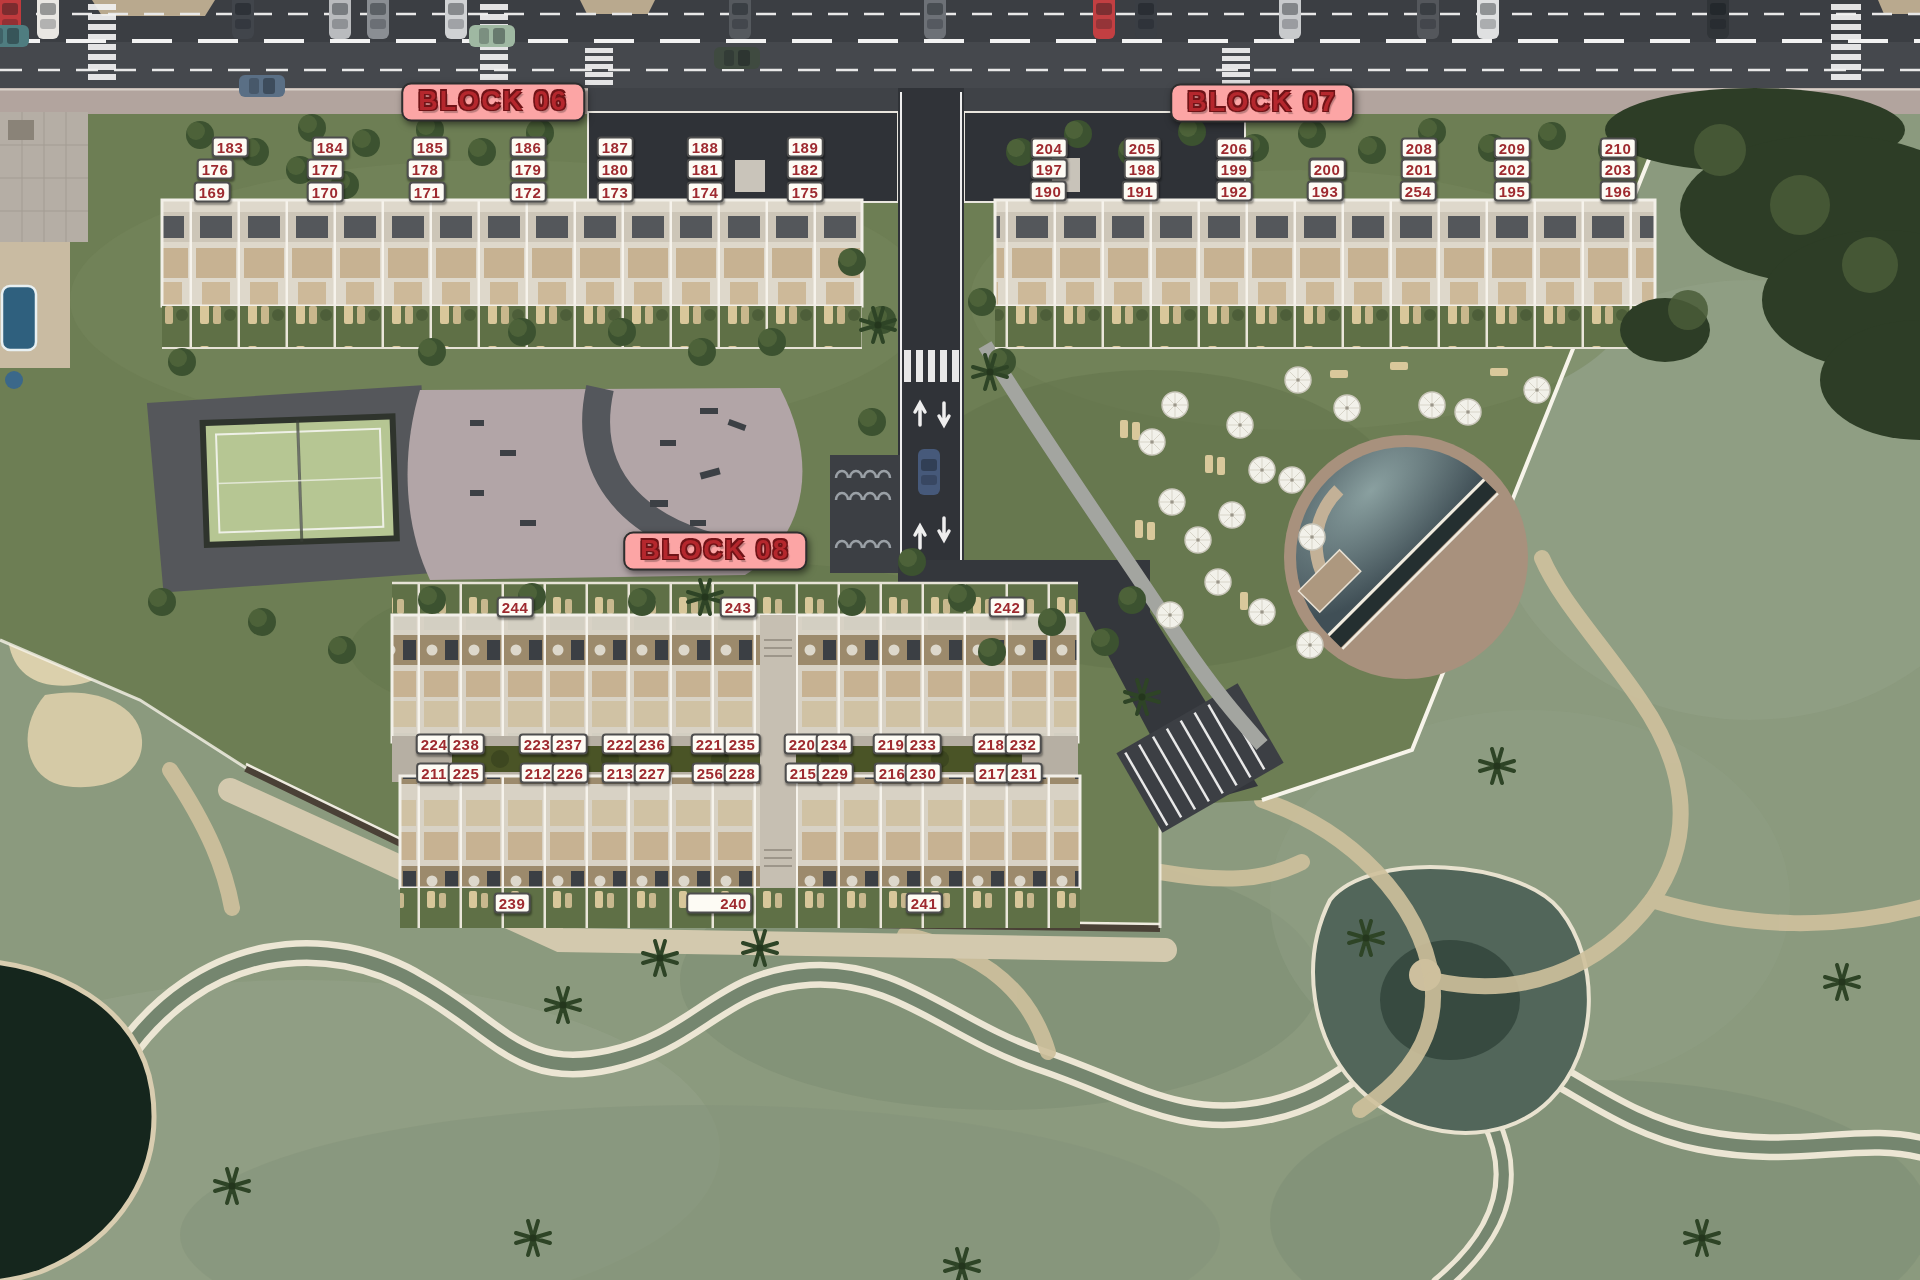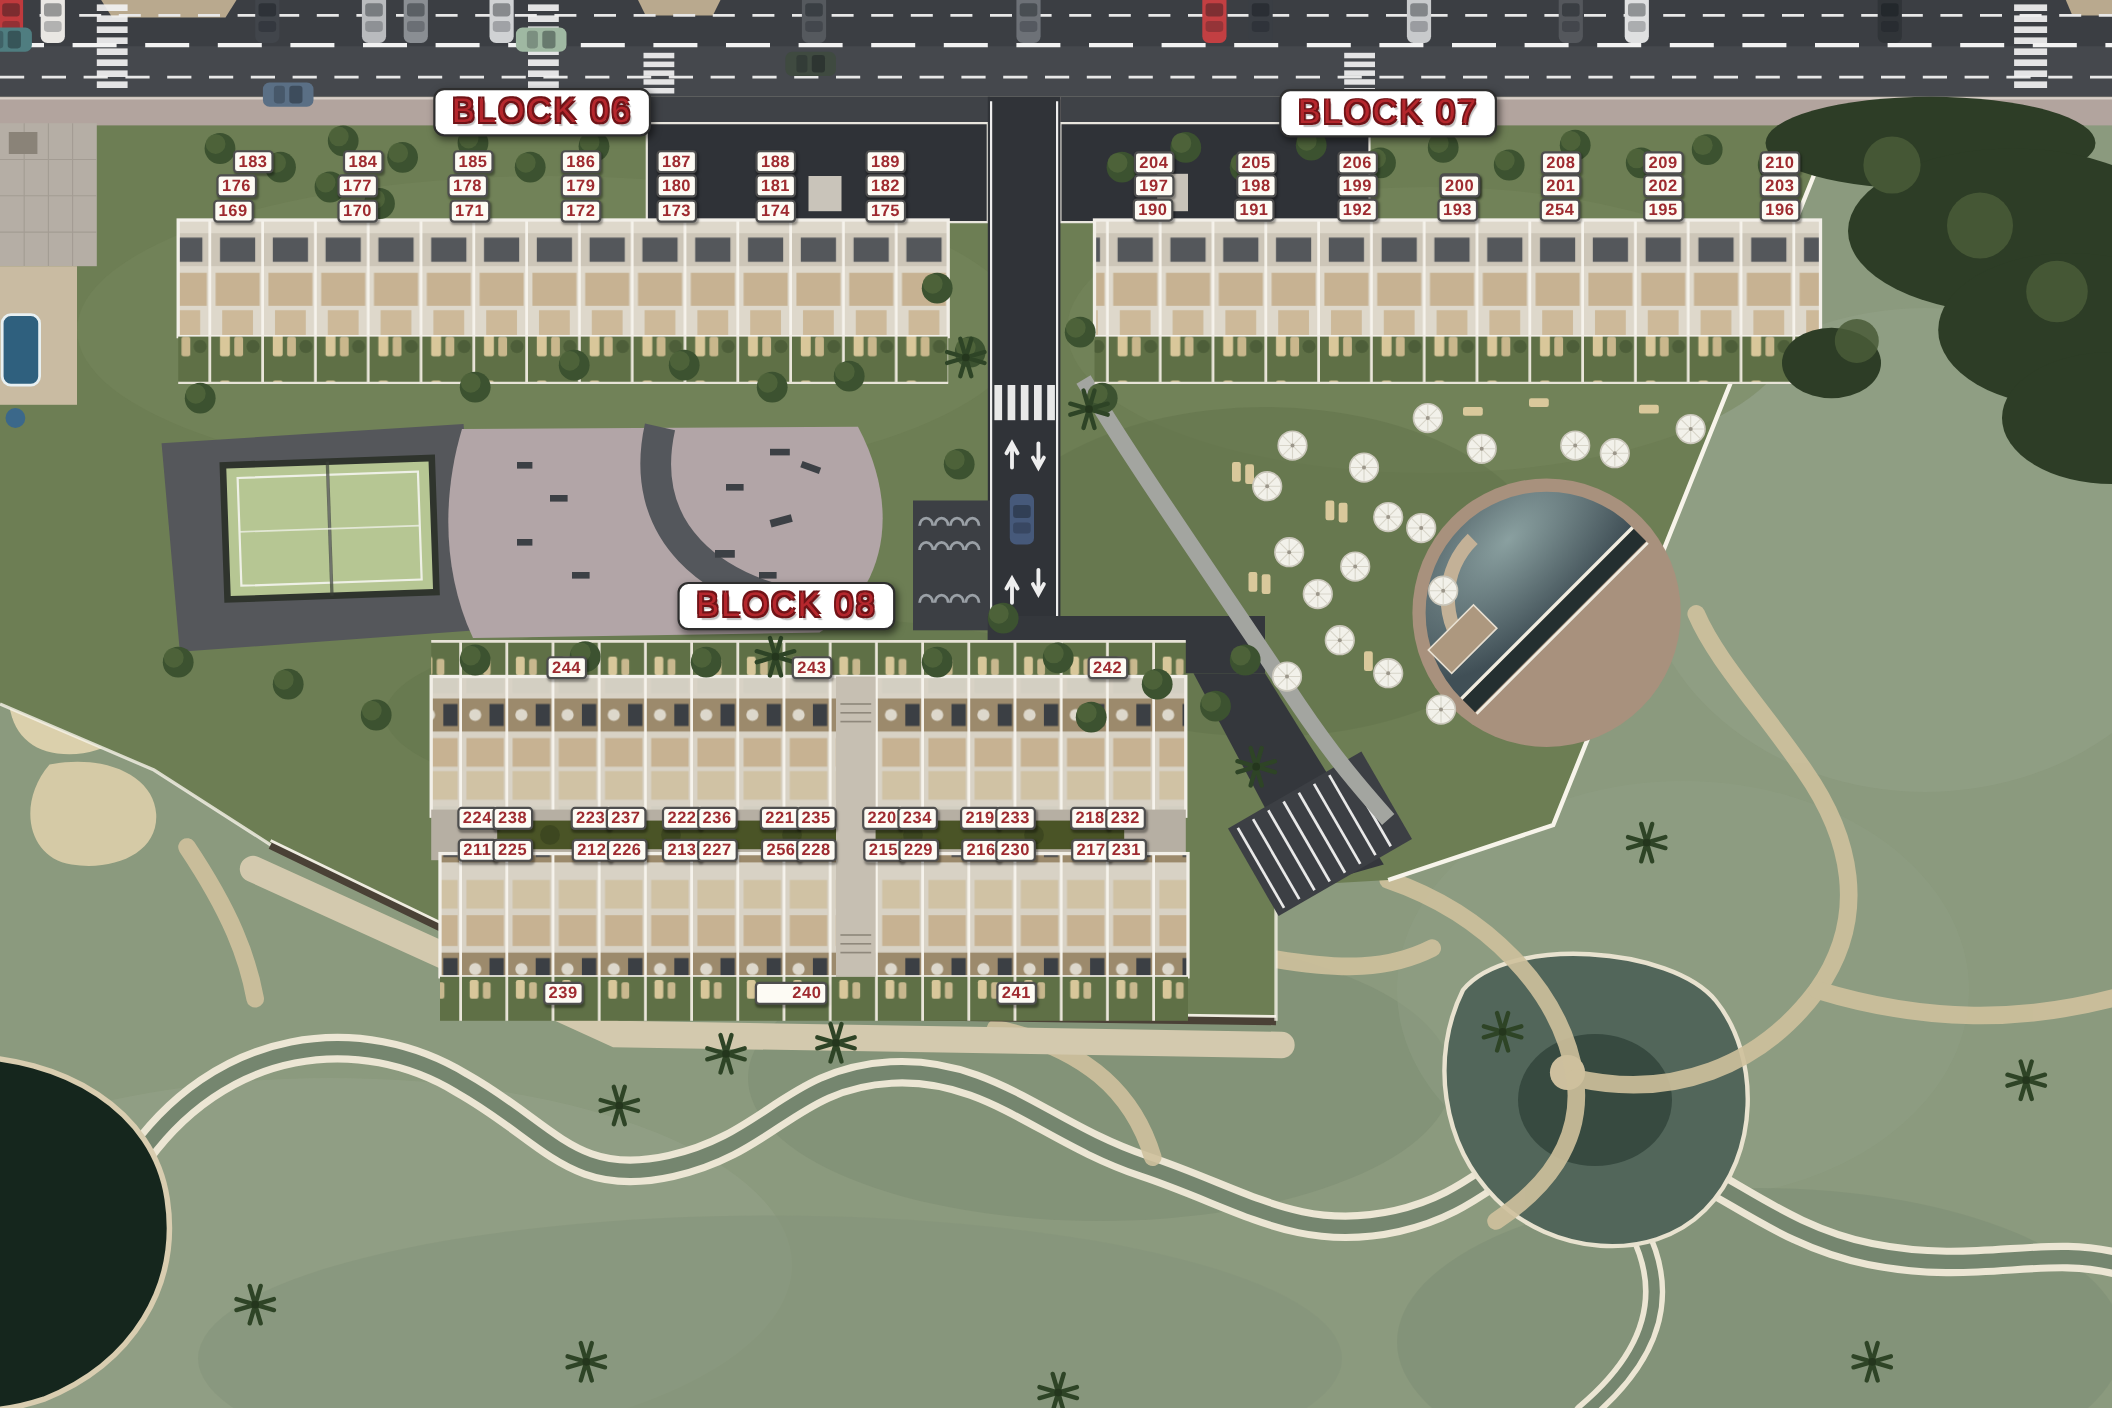--- a/index.html
+++ b/index.html
@@ -9,22 +9,22 @@
   #unit-layer{position:absolute;left:0;top:0;width:100%;height:100%}
   .unit-label{
     position:absolute;transform:translate(-50%,-50%);
     background:var(--label-bg,#fdfbf4);color:var(--label-red,#9e2a2f);
     border:2px solid #4e4e4e;border-radius:4px;
     font-size:15px;font-weight:700;line-height:17px;padding:0 3px;
     letter-spacing:.5px;white-space:nowrap;cursor:pointer;
     box-shadow:1px 2px 2px rgba(0,0,0,.35)}
   .block-title{
     position:absolute;transform:translate(-50%,-50%);
-    background:#ffffff;border:2px solid #2e2e2e;border-radius:10px;
-    padding:1px 15px 3px;font-size:31px;font-weight:400;letter-spacing:2px;
+    background:#fca5a5;border:2px solid #2e2e2e;border-radius:10px;
+    padding:1px 15px 3px;font-size:27px;font-weight:700;letter-spacing:2px;
     color:var(--title-red,#b5272d);white-space:nowrap;
     text-shadow:-1.5px -1.5px 0 #701317,1.5px -1.5px 0 #701317,
                 -1.5px 1.5px 0 #701317,1.5px 1.5px 0 #701317,
                 2.5px 3.5px 1px rgba(0,0,0,.25);
     box-shadow:2px 3px 7px rgba(0,0,0,.5)}
 </style>
 </head>
 <body>
 
 <div id="scene">

